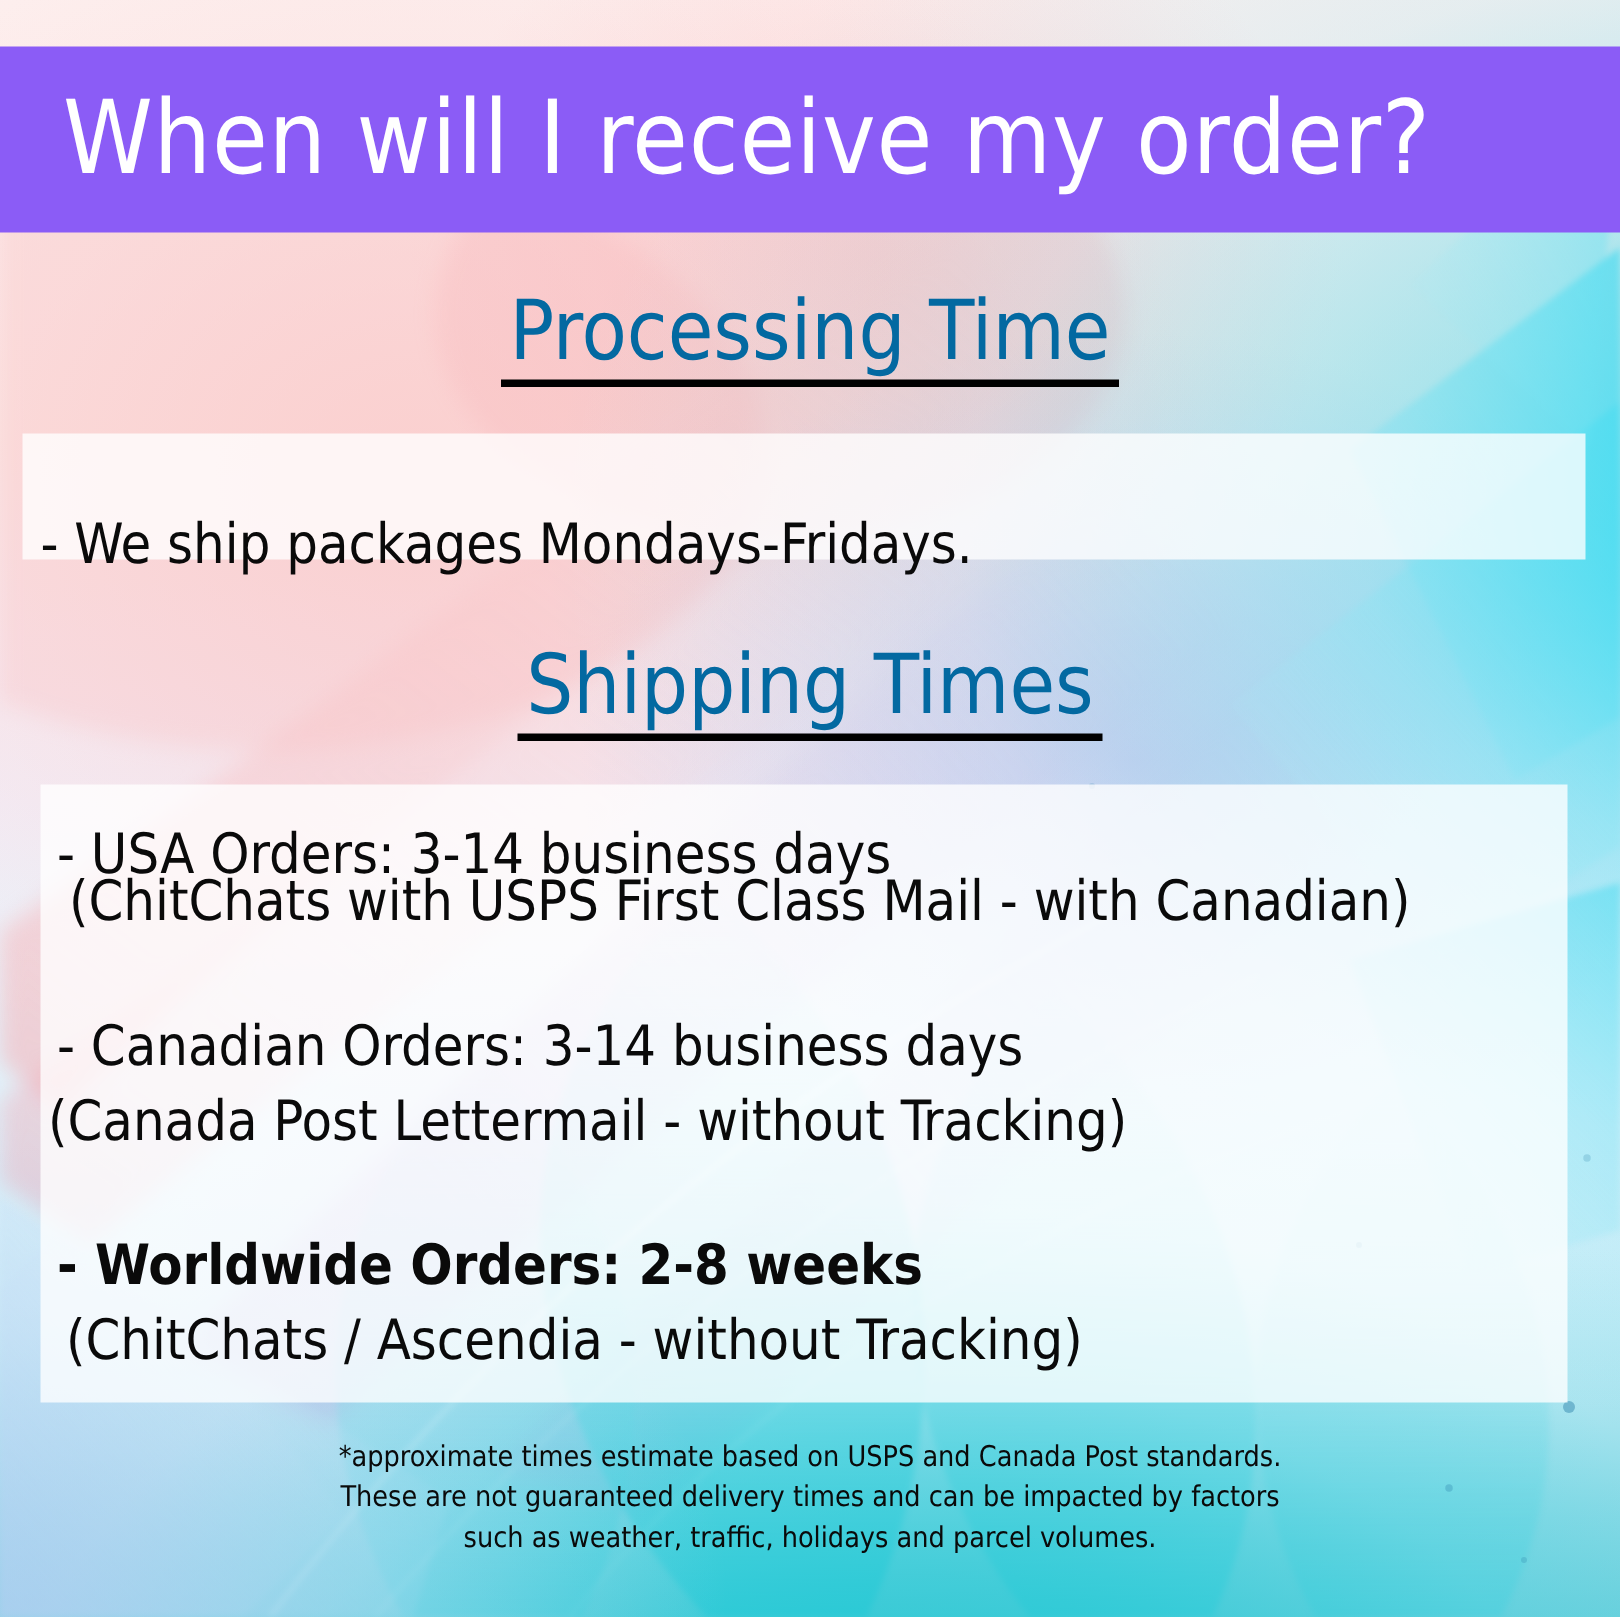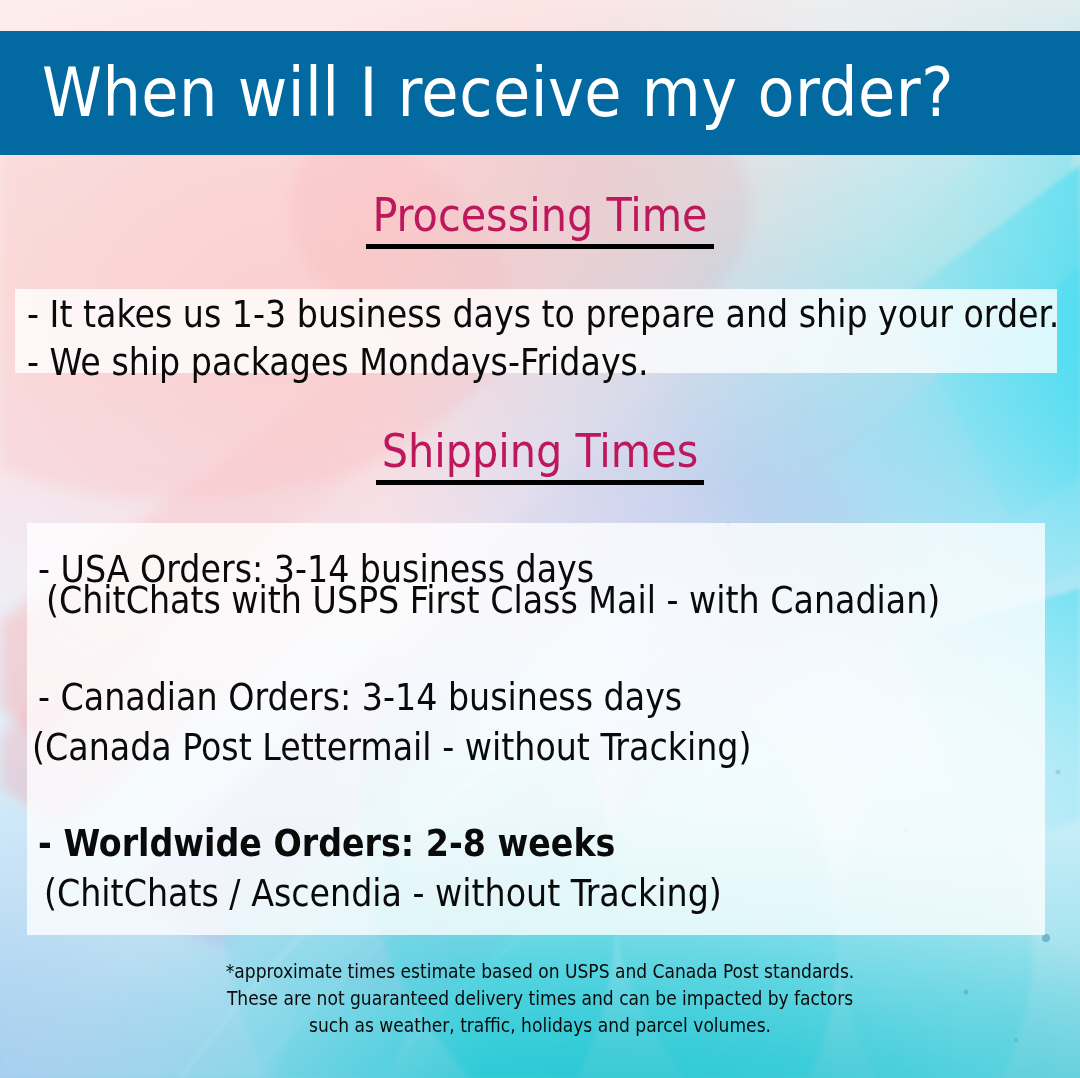--- a/index.html
+++ b/index.html
@@ -71,43 +71,43 @@
   .soft { filter: blur(2px); }
   .softer { filter: blur(7px); }
 
   
   .header-bar {
     position: absolute;
     left: 0;
     top: 31px;
     width: 1080px;
     height: 124px;
-    background: #0369a1;
+    background: #8b5cf6;
     display: flex;
     align-items: center;
   }
   .header-title {
     color: #ffffff;
     font-family: "DejaVu Sans Condensed", "Liberation Sans Narrow", "Liberation Sans", sans-serif;
     font-size: 68px;
     font-weight: 400;
     letter-spacing: 0.5px;
     margin-left: 42px;
     line-height: 1;
     white-space: nowrap;
     transform: scaleX(0.99);
     transform-origin: left center;
   }
 
   
   .heading {
     position: absolute;
-    color: #be185d;
-    font-family: "DejaVu Sans Condensed", "Liberation Sans Narrow", "Liberation Sans", sans-serif;
-    font-size: 46px;
+    color: #0369a1;
+    font-family: "DejaVu Sans Condensed", "Liberation Sans Narrow", "Liberation Sans", sans-serif;
+    font-size: 55px;
     font-weight: 400;
     line-height: 1.02;
     white-space: nowrap;
     text-align: center;
   }
   .heading .u {
     display: inline-block;
     border-bottom: 5px solid #000;
     padding: 0 6px 5px 6px;
   }
@@ -234,21 +234,20 @@
   <div class="header-bar">
     <div class="header-title">When will I receive my order?</div>
   </div>
 
   <div class="heading" style="left:0; right:0; top:192px;">
     <span class="u">Processing Time</span>
   </div>
 
   <div class="band" style="left:15px; top:289px; width:1042px; height:84px;"></div>
 
-  <div class="body-text" style="left:27px; top:292px;">- It takes us 1-3 business days to prepare and ship your order.</div>
   <div class="body-text" style="left:27px; top:340px;">- We ship packages Mondays-Fridays.</div>
 
   <div class="heading" style="left:0; right:0; top:428px;">
     <span class="u">Shipping Times</span>
   </div>
 
   <div class="band" style="left:27px; top:523px; width:1018px; height:412px;"></div>
 
   <div class="body-text" style="left:38px; top:527px;margin-top:20px;">- USA Orders: 3-14 business days</div>
   <div class="body-text" style="left:46px; top:578px;">(ChitChats with USPS First Class Mail - with Canadian)</div>

